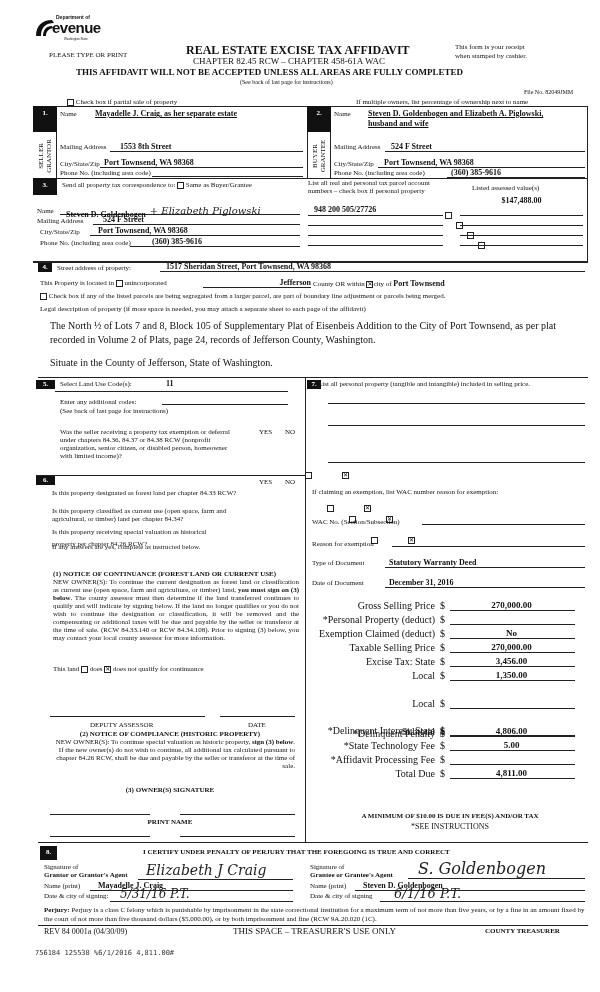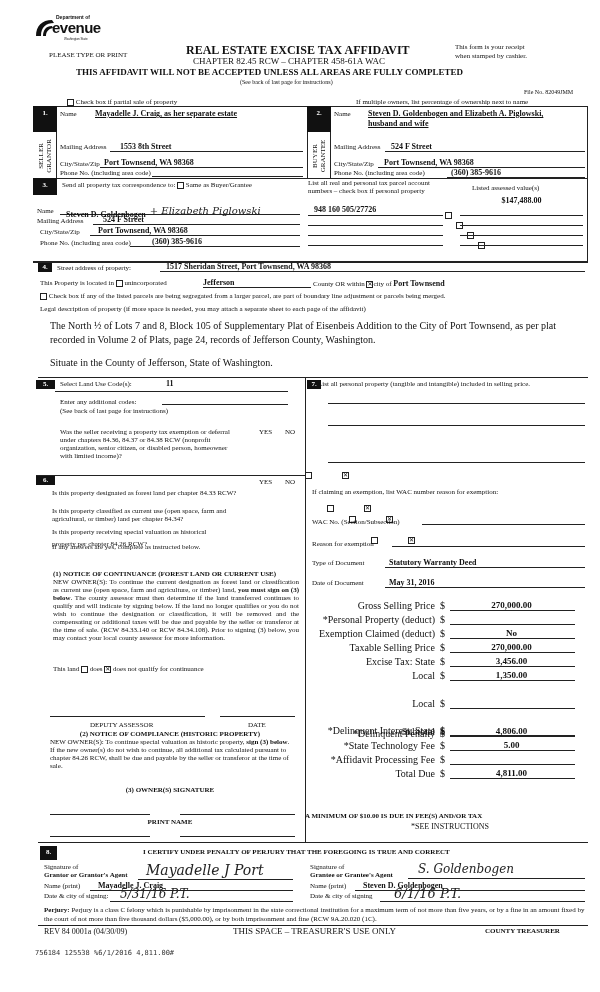--- a/index.html
+++ b/index.html
@@ -105,21 +105,21 @@
   <span class="hand" style="font-size:10px;position:relative;top:-3px">+ Elizabeth Piglowski</span>
 </div>
 <div class="abs t7" style="left:37px;top:217px">Mailing Address</div>
 <div class="abs b t8 u" style="left:93px;top:215px;width:207px;padding-left:10px">524 F Street</div>
 <div class="abs t7" style="left:40px;top:228px">City/State/Zip</div>
 <div class="abs b t8 u" style="left:90px;top:226px;width:210px;padding-left:8px">Port Townsend, WA 98368</div>
 <div class="abs t7" style="left:40px;top:239px">Phone No. (including area code)</div>
 <div class="abs b t8 u" style="left:130px;top:237px;width:170px;padding-left:22px">(360) 385-9616</div>
 
 
-<div class="abs b t8 u" style="left:308px;top:205px;width:135px;padding-left:6px;height:11px">948 160 505/27726</div>
+<div class="abs b t8 u" style="left:308px;top:205px;width:135px;padding-left:6px;height:11px">948 200 505/27726</div>
 <span class="abs cb" style="left:445px;top:205px"></span>
 <div class="abs b t8" style="left:460px;top:196px;width:123px;text-align:center">$147,488.00</div>
 <div class="abs u" style="left:460px;top:205px;width:123px;height:11px"></div>
 
 <div class="abs u" style="left:308px;top:215px;width:135px;height:11px"></div>
 <span class="abs cb" style="left:445px;top:215px"></span>
 <div class="abs u" style="left:460px;top:215px;width:123px;height:11px"></div>
 <div class="abs u" style="left:308px;top:225px;width:135px;height:11px"></div>
 <span class="abs cb" style="left:445px;top:225px"></span>
 <div class="abs u" style="left:460px;top:225px;width:123px;height:11px"></div>
@@ -130,21 +130,21 @@
 
 <div class="abs hline" style="left:33px;top:261px;width:555px"></div>
 <div class="abs num" style="left:38px;top:263px;width:14px;height:9px">4.</div>
 <div class="abs t7" style="left:57px;top:264px">Street address of property:</div>
 <div class="abs b t8 u" style="left:160px;top:262px;width:425px;padding-left:6px">1517 Sheridan Street, Port Townsend, WA  98368</div>
 <div class="abs t7" style="left:40px;top:279px">
   <span>This Property is located in</span>
   <span class="cb"></span>
   <span>unincorporated</span>
 </div>
-<div class="abs b t8 u" style="left:203px;top:278px;width:108px;text-align:left">Jefferson</div>
+<div class="abs b t8 u" style="left:203px;top:278px;width:108px;text-align:right">Jefferson</div>
 <div class="abs t7" style="left:313px;top:279px">
   <span>County OR  within</span>
   <span class="cb x"></span><span>city of</span>
   <span class="b t8">Port Townsend</span>
 </div>
 <div class="abs t7" style="left:40px;top:292px">
   <span class="cb"></span>
   <span>Check box if any of the listed parcels are being segregated from a larger parcel, are part of boundary line adjustment or parcels being merged.</span>
 </div>
 <div class="abs t7" style="left:40px;top:305px">Legal description of property (if more space is needed, you may attach a separate sheet to each page of the affidavit)</div>
@@ -194,21 +194,21 @@
   <span class="cb"></span>
   <span>does</span>
   <span class="cb x"></span>
   <span>does not  qualify for continuance</span>
 </div>
 <div class="abs hline" style="left:50px;top:716px;width:155px"></div>
 <div class="abs hline" style="left:220px;top:716px;width:75px"></div>
 <div class="abs t7" style="left:90px;top:721px">DEPUTY ASSESSOR</div>
 <div class="abs t7" style="left:248px;top:721px">DATE</div>
 <div class="abs b t7" style="left:40px;top:730px;width:260px;text-align:center">(2) NOTICE OF COMPLIANCE (HISTORIC PROPERTY)</div>
-<div class="abs t6" style="left:50px;top:738px;width:245px;line-height:8px;text-align:left;font-size:7px">
+<div class="abs t6" style="left:50px;top:738px;width:245px;line-height:8px;text-align:right;font-size:7px">
   <span>NEW OWNER(S):  To continue special valuation as historic property, </span><b>sign (3) below</b><span>.  If the new owner(s) do not wish to continue, all additional tax calculated pursuant to chapter 84.26 RCW, shall be due and payable by the seller or transferor at the time of sale.</span>
 </div>
 <div class="abs b t7" style="left:40px;top:786px;width:260px;text-align:center">(3)  OWNER(S) SIGNATURE</div>
 <div class="abs hline" style="left:50px;top:814px;width:100px"></div>
 <div class="abs hline" style="left:180px;top:814px;width:115px"></div>
 <div class="abs b t7" style="left:40px;top:818px;width:260px;text-align:center">PRINT NAME</div>
 <div class="abs hline" style="left:50px;top:836px;width:100px"></div>
 <div class="abs hline" style="left:180px;top:836px;width:115px"></div>
 
 
@@ -218,21 +218,21 @@
 <div class="abs hline" style="left:328px;top:425px;width:257px"></div>
 <div class="abs hline" style="left:328px;top:462px;width:257px"></div>
 <div class="abs t7" style="left:312px;top:488px">If claiming an exemption, list WAC number reason for exemption:</div>
 <div class="abs t7" style="left:312px;top:518px">WAC No. (Section/Subsection)</div>
 <div class="abs u" style="left:422px;top:515px;width:163px;height:10px"></div>
 <div class="abs t7" style="left:312px;top:540px">Reason for exemption</div>
 <div class="abs u" style="left:392px;top:537px;width:193px;height:10px"></div>
 <div class="abs t7" style="left:312px;top:559px">Type of Document</div>
 <div class="abs b t8 u" style="left:385px;top:558px;width:200px;padding-left:4px">Statutory Warranty Deed</div>
 <div class="abs t7" style="left:312px;top:579px">Date of Document</div>
-<div class="abs b t8 u" style="left:385px;top:578px;width:200px;padding-left:4px">May 31, 2016</div>
+<div class="abs b t8 u" style="left:385px;top:578px;width:200px;padding-left:4px">December 31, 2016</div>
 
 <div id="amounts">
     <div class="rrow" style="top: 600px;">
       <span class="lbl">Gross Selling Price</span>
       <span class="dol">$</span>
       <span class="val">270,000.00</span>
     </div>
     <div class="rrow" style="top: 614px;">
       <span class="lbl">*Personal Property (deduct)</span>
       <span class="dol">$</span>
@@ -288,39 +288,39 @@
       <span class="dol">$</span>
       <span class="val">&nbsp;</span>
     </div>
     <div class="rrow" style="top: 768px;">
       <span class="lbl">Total Due</span>
       <span class="dol">$</span>
       <span class="val">4,811.00</span>
     </div>
   </div>
 
-<div class="abs b t7" style="left:305px;top:812px;width:290px;text-align:left">A MINIMUM OF $10.00 IS DUE IN FEE(S) AND/OR TAX</div>
+<div class="abs b t7" style="left:305px;top:812px;width:290px;text-align:center">A MINIMUM OF $10.00 IS DUE IN FEE(S) AND/OR TAX</div>
 <div class="abs t8" style="left:305px;top:822px;width:290px;text-align:center">*SEE INSTRUCTIONS</div>
 
 
 <div class="abs hline" style="left:38px;top:842px;width:550px"></div>
 <div class="abs num" style="left:40px;top:846px;width:17px;height:14px;padding-top:2px">8.</div>
 <div class="abs b t7" style="left:143px;top:848px">I CERTIFY UNDER PENALTY OF PERJURY THAT THE FOREGOING IS TRUE AND CORRECT</div>
 
 <div class="abs t6" style="left:44px;top:863px;font-size:7px">Signature of</div>
 <div class="abs b t6" style="left:44px;top:871px;font-size:7px">Grantor or Grantor's Agent</div>
-<div class="abs u hand" style="left:138px;top:862px;width:155px;font-size:14px;padding-left:8px;line-height:17px">Mayadelle J Port</div>
+<div class="abs u hand" style="left:138px;top:862px;width:155px;font-size:14px;padding-left:8px;line-height:17px">Elizabeth J Craig</div>
 <div class="abs t7" style="left:44px;top:882px">Name (print)</div>
 <div class="abs b t8 u" style="left:90px;top:881px;width:203px;padding-left:8px">Mayadelle J. Craig</div>
 <div class="abs t7" style="left:44px;top:892px">Date &amp; city of signing:</div>
 <div class="abs u hand" style="left:110px;top:888px;width:183px;font-size:12px;padding-left:10px;line-height:13px">5/31/16  P.T.</div>
 
 <div class="abs t6" style="left:310px;top:863px;font-size:7px">Signature of</div>
 <div class="abs b t6" style="left:310px;top:871px;font-size:7px">Grantee or Grantee's Agent</div>
-<div class="abs u hand" style="left:408px;top:860px;width:177px;font-size:12px;padding-left:10px;line-height:18px">S. Goldenbogen</div>
+<div class="abs u hand" style="left:408px;top:860px;width:177px;font-size:16px;padding-left:10px;line-height:18px">S. Goldenbogen</div>
 <div class="abs t7" style="left:310px;top:882px">Name (print)</div>
 <div class="abs b t8 u" style="left:355px;top:881px;width:230px;padding-left:8px">Steven D. Goldenbogen</div>
 <div class="abs t7" style="left:310px;top:892px">Date &amp; city of signing</div>
 <div class="abs u hand" style="left:380px;top:886px;width:205px;font-size:13px;padding-left:14px;line-height:15px">6/1/16   P.T.</div>
 
 <div class="abs t7" style="left:44px;top:906px;width:545px;line-height:9px">
   <b>Perjury:</b><span> Perjury is a class C felony which is punishable by imprisonment in the state correctional institution for a maximum term of not more than five years, or by a fine in an amount fixed by the court of not more than five thousand dollars ($5,000.00), or by both imprisonment and fine (RCW 9A.20.020 (1C).</span>
 </div>
 <div class="abs hline" style="left:38px;top:925px;width:550px"></div>
 

